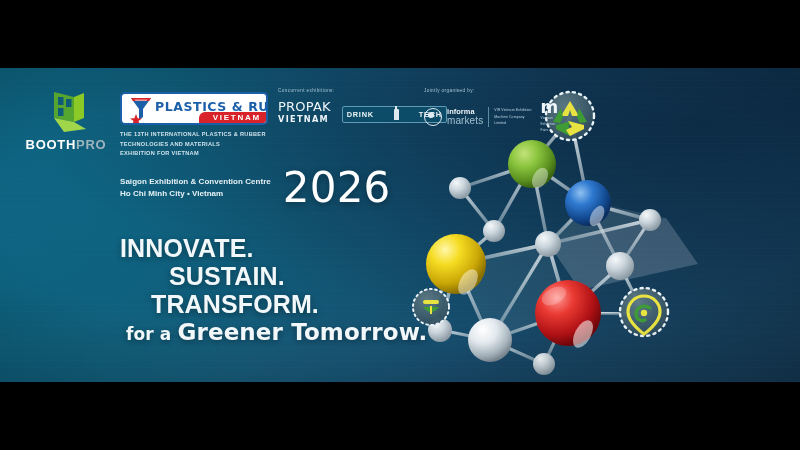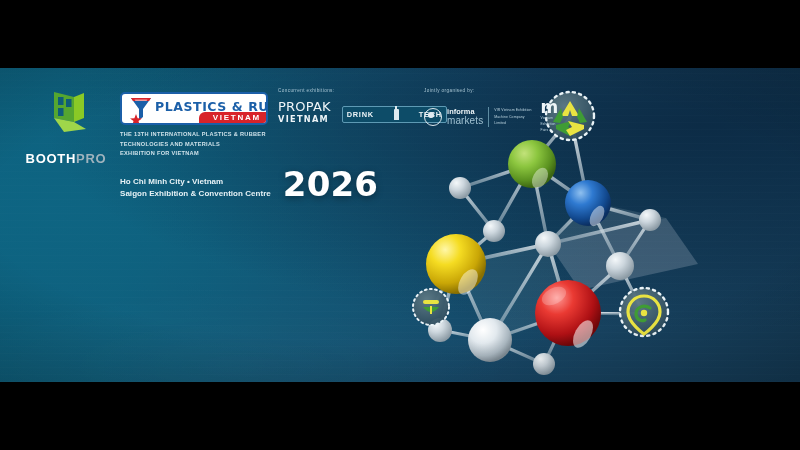--- a/index.html
+++ b/index.html
@@ -24,21 +24,21 @@
     background:
       repeating-linear-gradient(0deg, rgba(255,255,255,.035) 0px, rgba(255,255,255,.035) 1px, rgba(0,0,0,0) 1px, rgba(0,0,0,0) 7px),
       radial-gradient(60% 40% at 30% 95%, rgba(255,255,255,.08), rgba(255,255,255,0) 70%);
   }
   #banner .vig{position:absolute;inset:0;
     background:radial-gradient(115% 95% at 50% 45%, rgba(0,0,0,0) 45%, rgba(0,0,0,.40) 100%);}
 
   
   .booth{position:absolute;left:20px;top:20px;width:92px;text-align:center;}
   .booth .mark{width:52px;height:48px;margin:0 auto;}
-  .booth .wm{font-size:13px;letter-spacing:.055em;font-weight:700;margin-top:15px;white-space:nowrap;}
+  .booth .wm{font-size:13px;letter-spacing:.055em;font-weight:700;margin-top:1px;white-space:nowrap;}
   .booth .wm .b{color:#ffffff;}
   .booth .wm .p{color:#9fb3bd;}
 
   
   .pr{position:absolute;left:120px;top:24px;width:150px;}
   .prbox{position:relative;width:148px;height:33px;border-radius:5px;background:#ffffff;
          border:2px solid #1b5fa8;box-sizing:border-box;overflow:hidden;}
   .prbox .funnel{position:absolute;left:6px;top:2px;width:26px;height:29px;}
   .prbox .prname{position:absolute;left:33px;top:5px;font-size:12.5px;font-weight:700;
       letter-spacing:.045em;color:#1b5fa8;white-space:nowrap;
@@ -79,21 +79,21 @@
       font-family:"DejaVu Sans",sans-serif;letter-spacing:-.04em;}
   .mm .sub{font-size:3.3px;line-height:1.8;color:#b9d2de;letter-spacing:.02em;}
 
   
   .dateblk{position:absolute;left:120px;top:103px;}
   .drow{display:flex;align-items:flex-start;gap:12px;}
   .dleft .dmain{font-size:19px;font-weight:700;letter-spacing:.035em;color:#7ac943;
       line-height:1;font-family:"DejaVu Sans",sans-serif;white-space:nowrap;}
   .dleft .venue{margin-top:5px;font-size:8px;line-height:1.45;color:#e7f2f6;font-weight:600;
       letter-spacing:.005em;white-space:nowrap;}
-  .year{font-size:34px;font-weight:700;color:#ffffff;line-height:.82;letter-spacing:.005em;
+  .year{font-size:42px;font-weight:400;color:#ffffff;line-height:.82;letter-spacing:.005em;
       font-family:"DejaVu Sans",sans-serif;
       text-shadow:0 2px 7px rgba(0,0,0,.35);text-align:right;}
 
   
   .tag{position:absolute;left:120px;top:166px;color:#f2f8fa;}
   .tag div{font-weight:700;line-height:1.12;letter-spacing:.005em;
       text-shadow:0 2px 6px rgba(0,0,0,.38);}
   .tag .l1{font-size:25px;}
   .tag .l2{font-size:25px;padding-left:49px;}
   .tag .l3{font-size:25px;padding-left:31px;}
@@ -325,26 +325,32 @@
             <div>Fairs</div>
           </div>
         </div>
       </div>
     </div>
 
     <div class="dateblk">
       <div class="drow">
         <div class="dleft">
           <div class="venue">
+            <div>Saigon Exhibition &amp; Convention Centre</div>
             <div>Ho Chi Minh City • Vietnam</div>
-            <div>Saigon Exhibition &amp; Convention Centre</div>
           </div>
         </div>
         <div class="year">2026</div>
       </div>
     </div>
 
+    <div class="tag">
+      <div class="l1">INNOVATE.</div>
+      <div class="l2">SUSTAIN.</div>
+      <div class="l3">TRANSFORM.</div>
+      <div class="l4"><span class="sm">for a </span><span>Greener Tomorrow.</span></div>
+    </div>
 
   </div>
 
   <div class="bar top"></div>
   <div class="bar bottom"></div>
 </div>
 
 </body></html>

